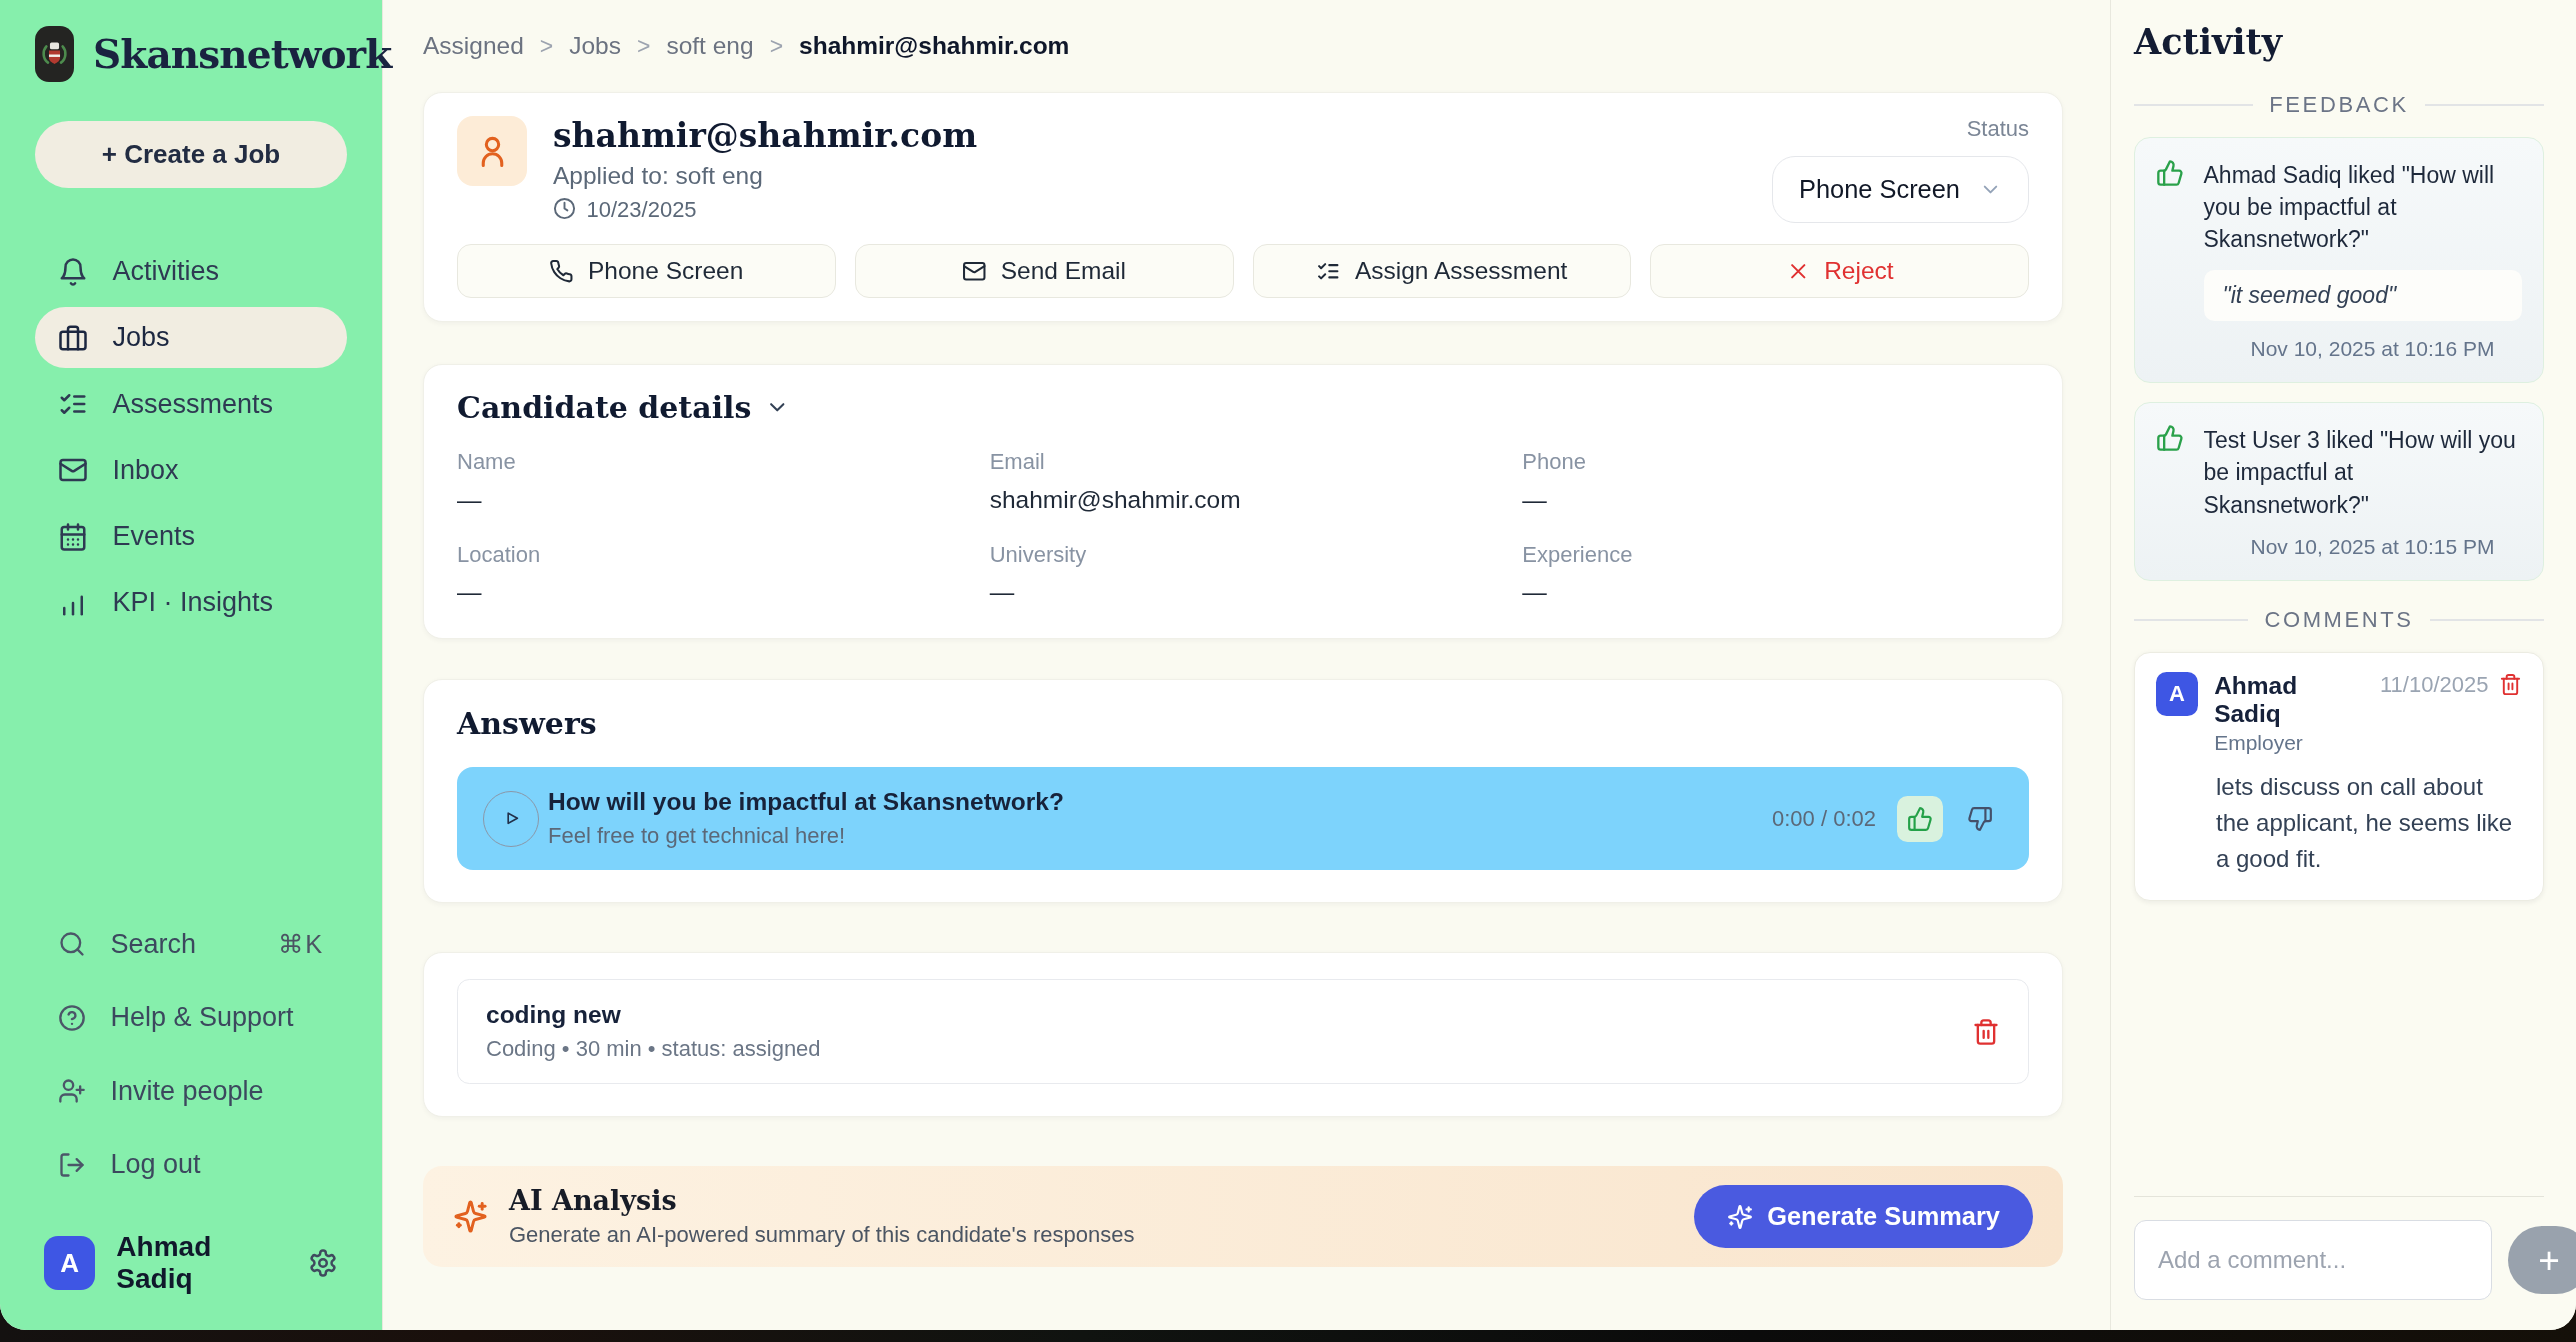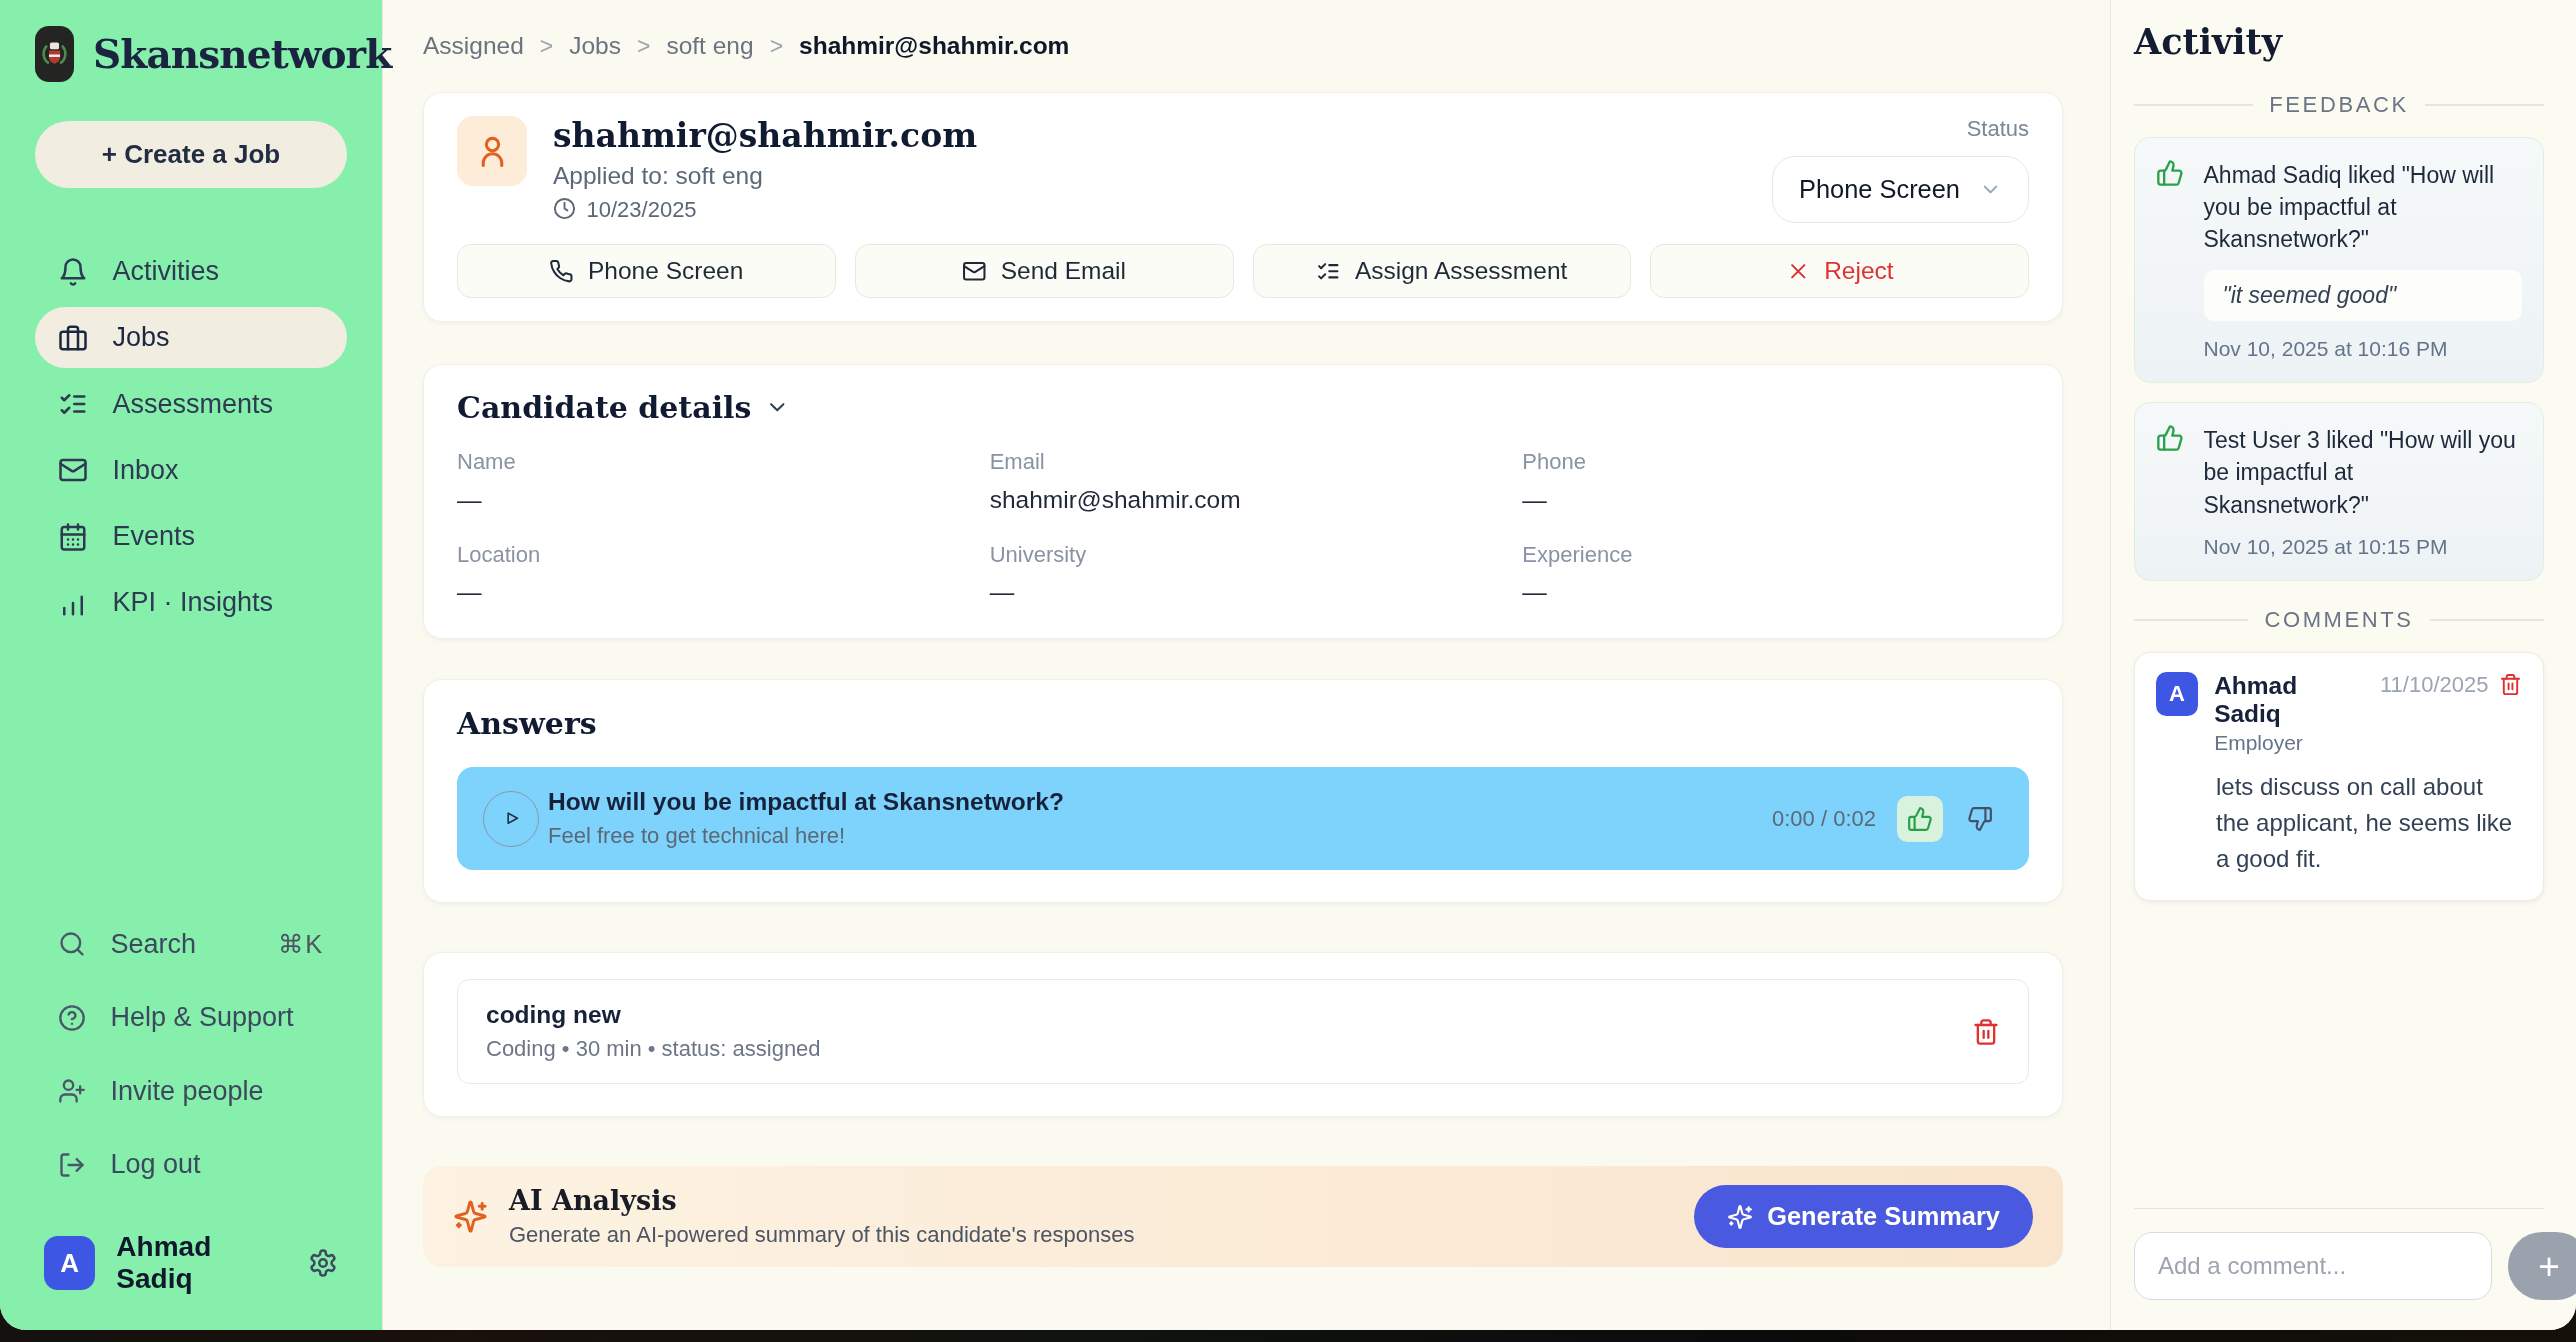--- a/index.html
+++ b/index.html
@@ -107,34 +107,34 @@
   .right-panel { width:466px; min-width:466px; border-left:1.8px solid #e8e8de; background:#fbfbf2; display:flex; flex-direction:column; padding:21px 32px 30px 23px; }
   .activity-title { font-family:"DejaVu Serif","Liberation Serif",serif; font-size:35px; font-weight:bold; color:#131c33; margin-bottom:23px; }
   .divider-row { display:flex; align-items:center; gap:16px; margin:7px 0 19px; }
   .divider-row .line { flex:1; height:1.8px; background:#e2e4e6; }
   .divider-label { font-size:22px; font-weight:500; letter-spacing:2.6px; color:#6b7486; }
   .feedback-card { border:1.8px solid #def0e0; background:linear-gradient(180deg,#f6f9fa,#edf2f4); border-radius:16px; padding:21px; margin-bottom:19px; display:flex; gap:17.5px; }
   .fb-thumb { color:#2aa14a; min-width:30px; }
   .fb-thumb svg { width:28px; height:28px; }
   .fb-text { font-size:23px; font-weight:500; color:#1e293b; line-height:1.4; margin-bottom:14px; }
   .fb-quote { background:#fdfdfa; border-radius:10.5px; padding:12.3px 19px; font-size:23px; font-style:italic; color:#334155; margin-bottom:16px; }
-  .fb-time { font-size:21px; color:#64748b; }
+  .fb-time { font-size:21px; color:#64748b;margin-left:47px; }
   .comment-card { background:#fff; border:0.9px solid #ececE2; border-radius:16px; padding:19px 21px 23px; box-shadow:0 1.8px 5.3px rgba(15,23,42,.06); }
   .comment-head { display:flex; align-items:flex-start; gap:16px; }
   .c-avatar { width:44px; height:44px; border-radius:10.5px; background:#3e56e4; color:#fff; font-size:22px; font-weight:600; display:flex; align-items:center; justify-content:center; }
   .c-name { font-size:24.5px; font-weight:700; color:#16213a; }
   .c-role { font-size:21px; color:#64748b; margin-top:3.5px; }
   .c-right { margin-left:auto; display:flex; align-items:center; gap:10.5px; }
   .c-date { font-size:22px; color:#9aa4b2; }
   .c-trash { background:none; border:none; color:#e03131; cursor:pointer; }
   .c-trash svg { width:23px; height:23px; }
   .c-body { font-size:24px; color:#334155; line-height:1.5; margin-top:14px; padding-left:60px; }
   .panel-spacer { flex:1; }
   .composer { border-top:1.8px solid #e4e4da; padding-top:23px; display:flex; align-items:center; gap:16px; }
-  .comment-input { flex:1; height:68px; border:1.8px solid #d9dde3; border-radius:18px; background:#fff; padding:0 23px; font-size:24px; font-family:inherit; color:#374151; outline:none; }
+  .comment-input { flex:1; height:80px; border:1.8px solid #d9dde3; border-radius:12px; background:#fff; padding:0 23px; font-size:24px; font-family:inherit; color:#374151; outline:none; }
   .comment-input::placeholder { color:#9ca3af; }
   .send-btn { width:82px; height:68px; min-width:82px; border:none; border-radius:39px; background:#99a2ad; color:#fff; font-size:37px; font-weight:300; display:flex; align-items:center; justify-content:center; cursor:pointer; line-height:1; }
 </style>
 </head>
 <body>
 
 <div class="window">
 
   <aside class="sidebar">
     <div class="brand-row">

